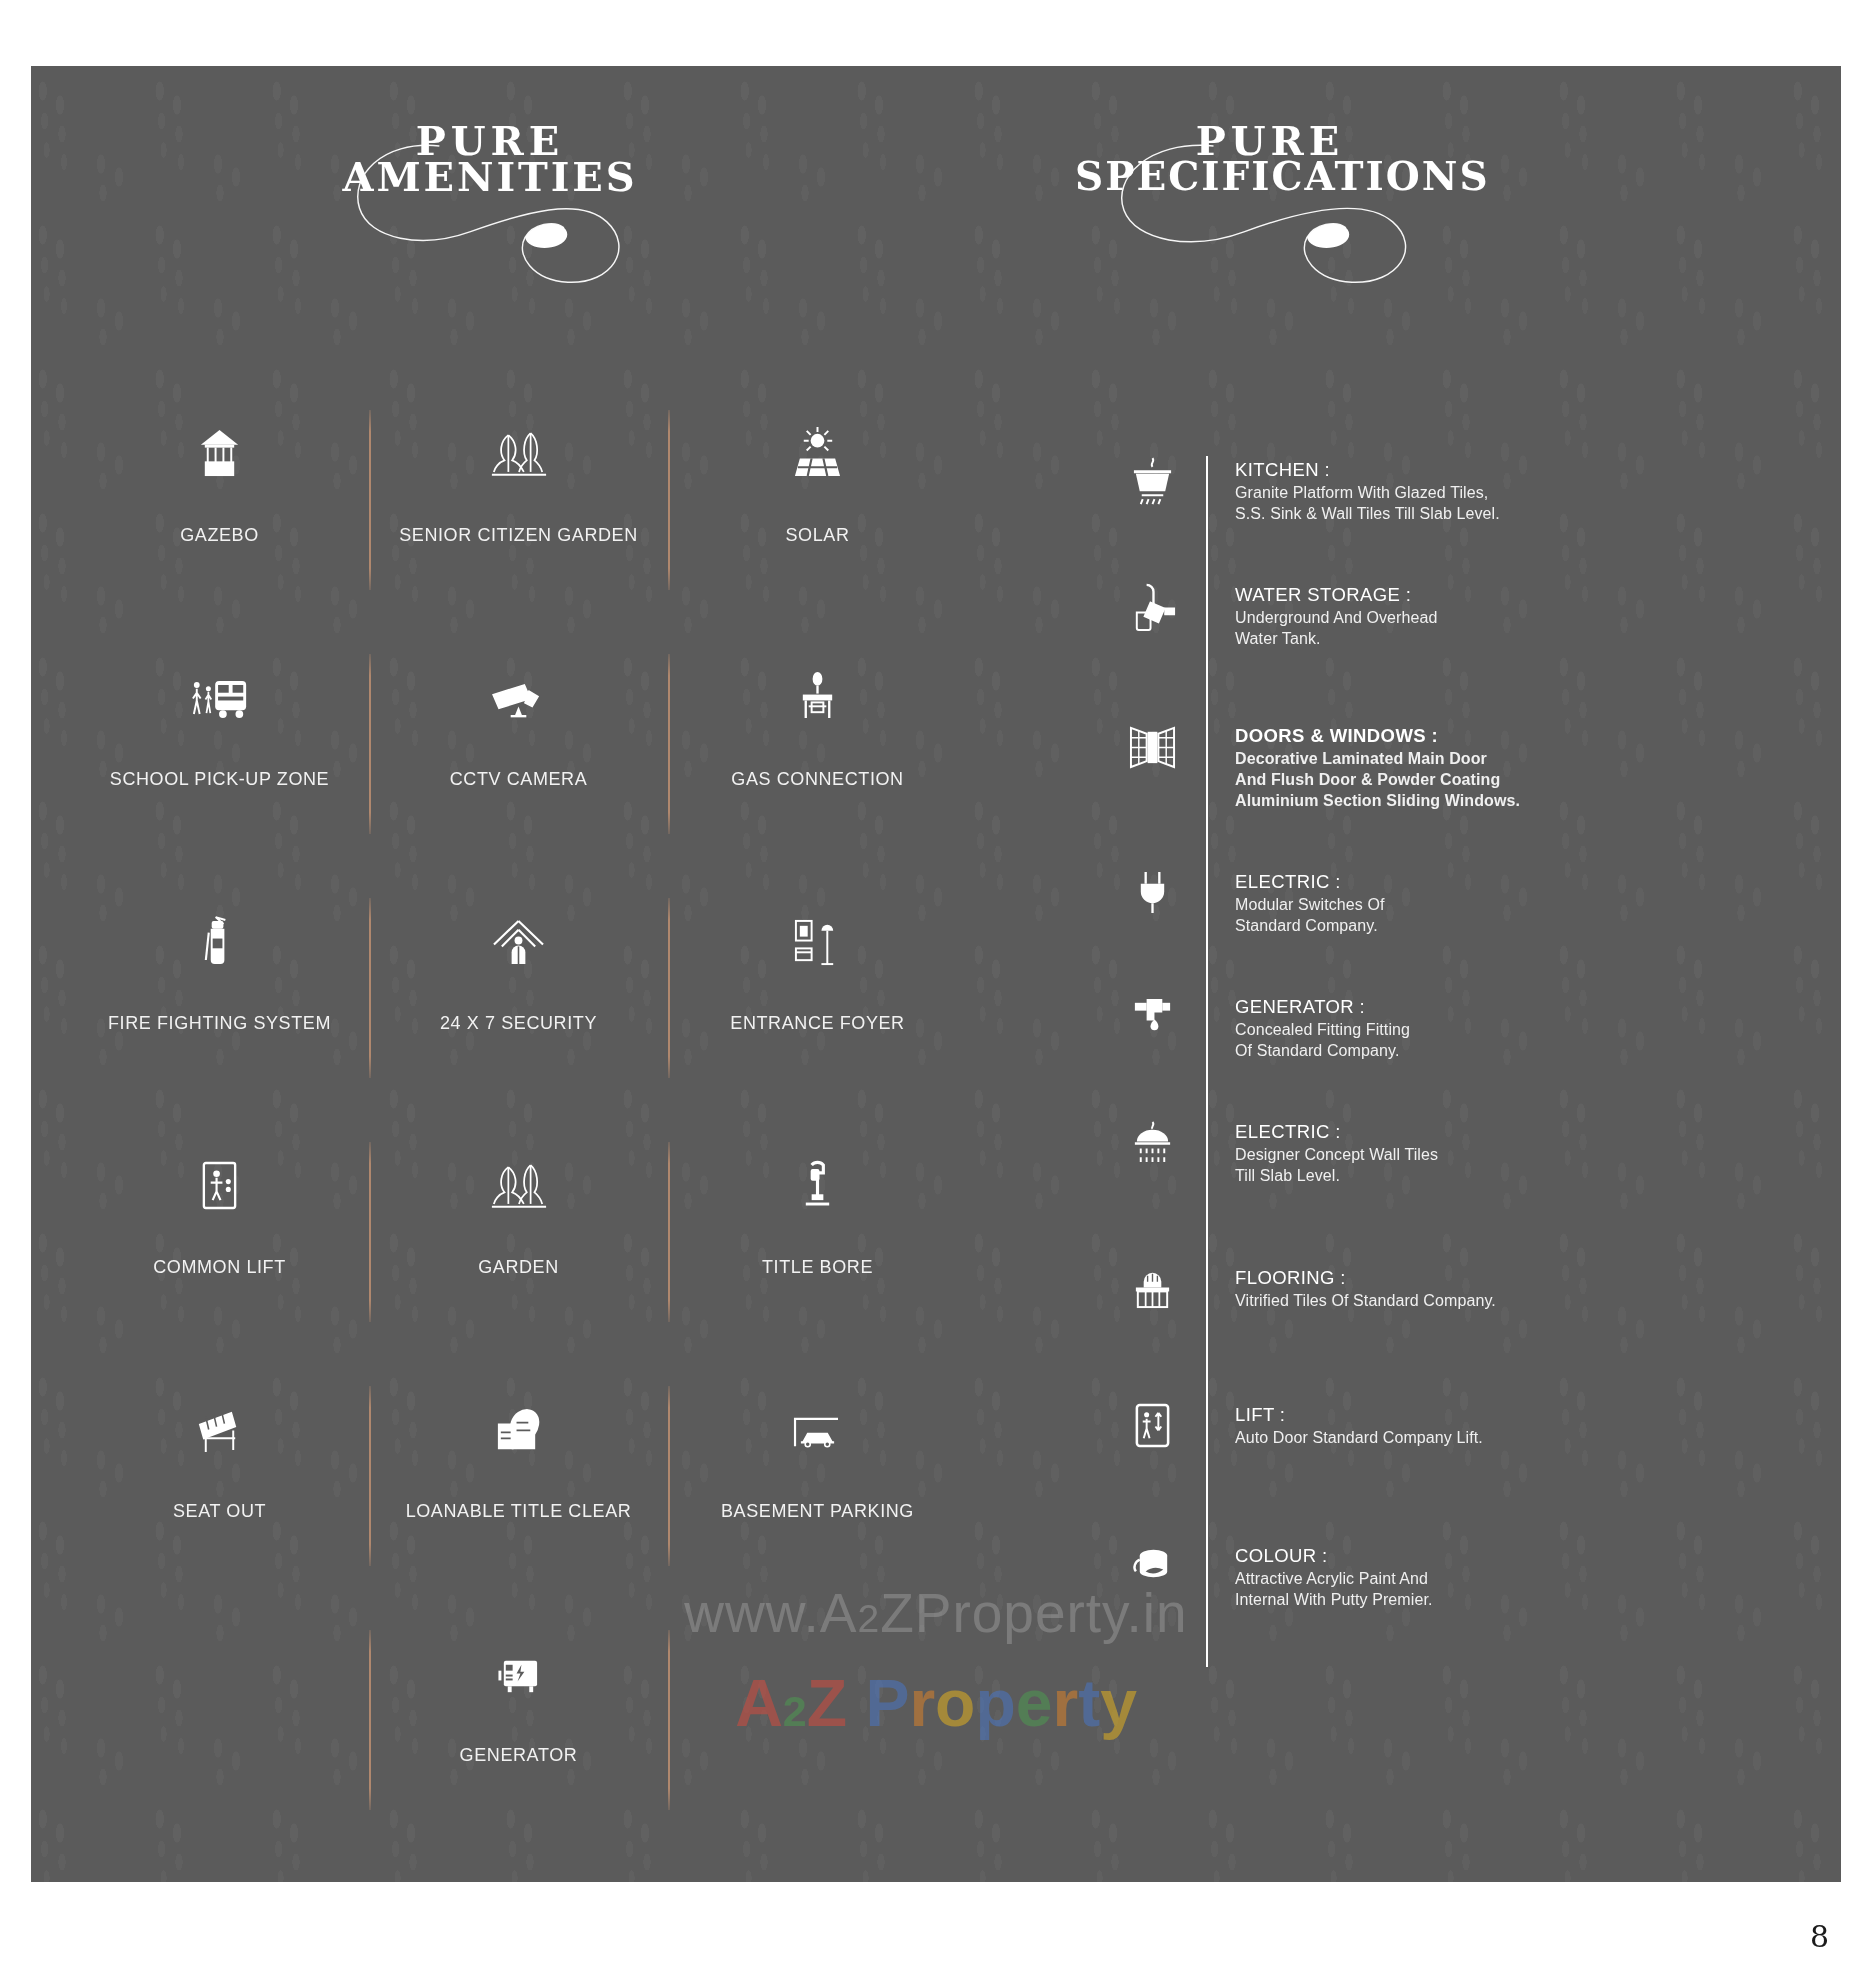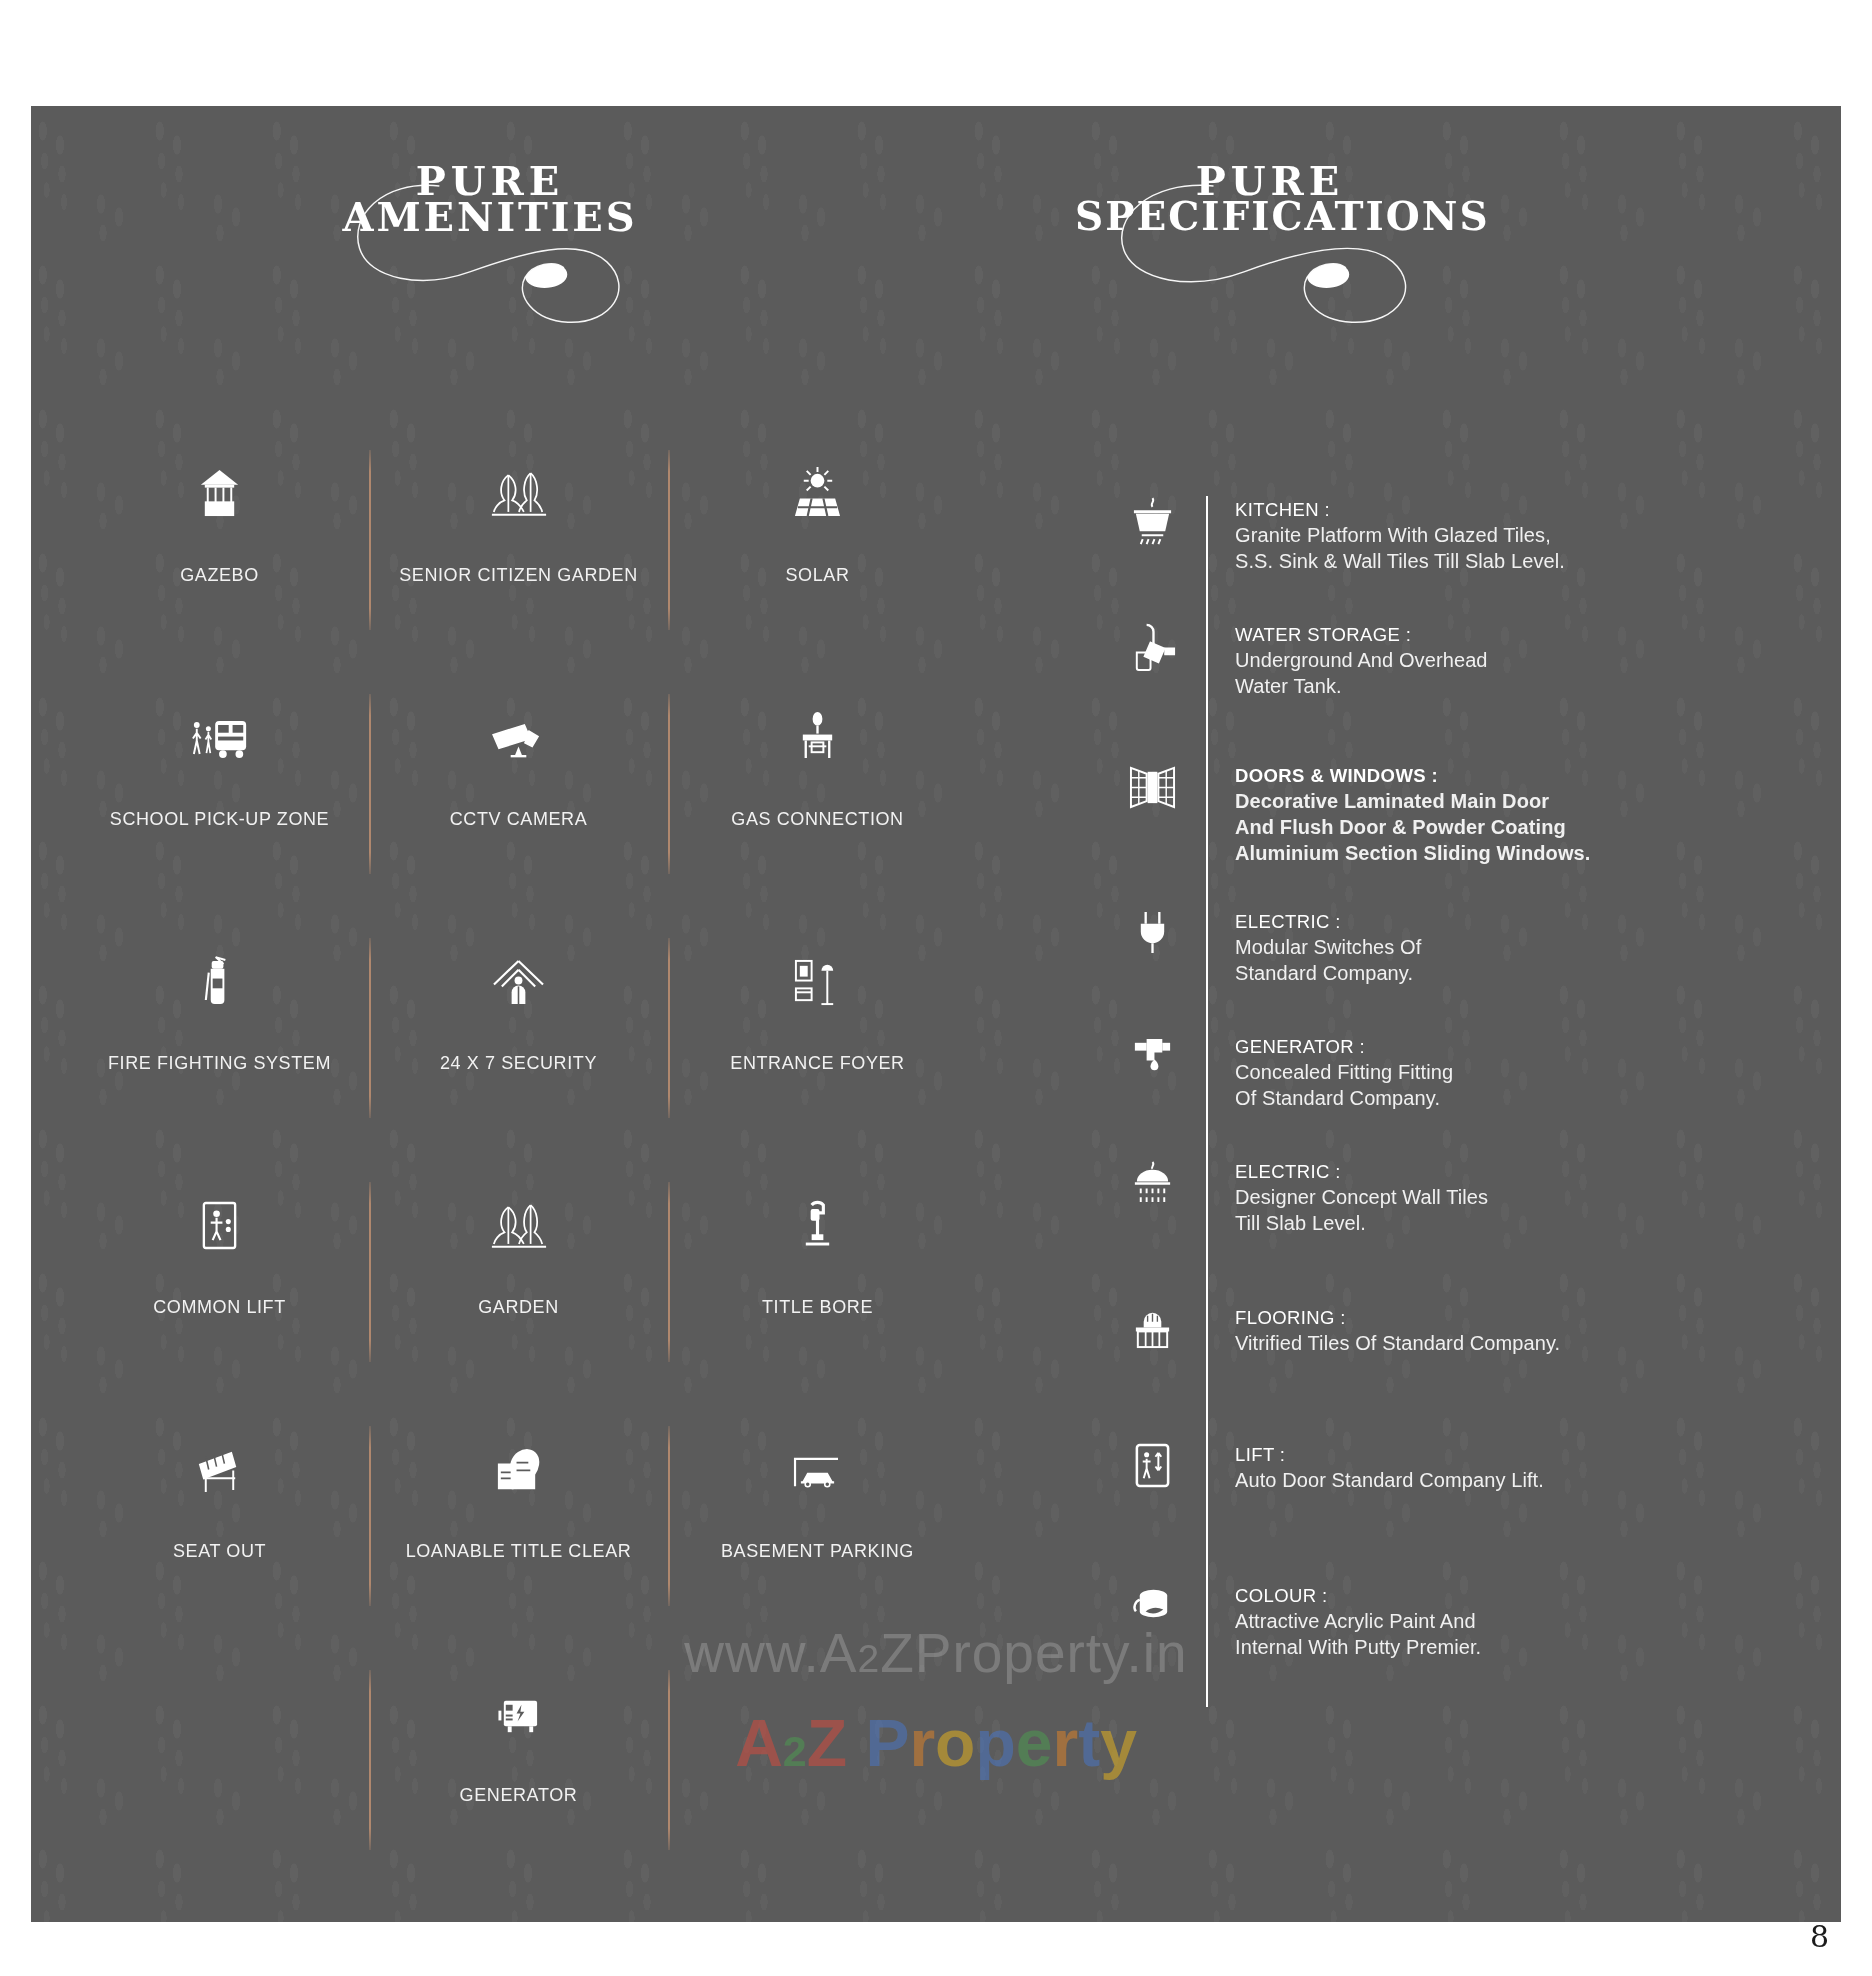--- a/index.html
+++ b/index.html
@@ -2,21 +2,21 @@
 <html><head>
 <meta charset="utf-8">
 <style>
   * { margin:0; padding:0; box-sizing:border-box; }
   html,body { width:1872px; height:1977px; background:#ffffff; font-family:"Liberation Sans", sans-serif; }
 
   #page { position:relative; width:1872px; height:1977px; background:#fff; overflow:hidden; }
 
   #panel {
     position:absolute; left:31px; top:66px; width:1810px; height:1816px;
-    background:#5b5b5b; overflow:hidden;margin-top:40px;
+    background:#5b5b5b; overflow:hidden;
   }
 
   
   #pattern {
     position:absolute; inset:0;
     background-image:
       radial-gradient(ellipse 6.8px 15.6px at 11.7px 25px, rgba(255,255,255,0.035) 60%, transparent 62%),
       radial-gradient(ellipse 6.8px 15.6px at 29px 39px, rgba(255,255,255,0.035) 60%, transparent 62%),
       radial-gradient(ellipse 5.9px 13.7px at 13.7px 55px, rgba(255,255,255,0.03) 60%, transparent 62%),
       radial-gradient(ellipse 5.9px 13.7px at 31px 68px, rgba(255,255,255,0.03) 60%, transparent 62%),
@@ -66,21 +66,21 @@
   #specs { position:absolute; left:1068px; top:390px; width:722px; }
   .spec-row { position:relative; display:flex; align-items:flex-start; }
   .spec-icon { width:107px; flex:0 0 107px; display:flex; justify-content:center; }
   .spec-bar { flex:0 0 2px; width:2px; background:#ffffff; align-self:stretch; margin-right:27px; }
   .spec-text { flex:1 1 auto; padding-top:2px; }
   .spec-title {
     color:#ffffff; font-size:18.5px; letter-spacing:0.4px; line-height:1.28;
     font-family:"Liberation Sans", sans-serif;
   }
   .spec-body {
-    color:#f0f0f0; font-size:20px; line-height:1.32; letter-spacing:0.1px;
+    color:#f0f0f0; font-size:16px; line-height:1.32; letter-spacing:0.1px;
     font-family:"Liberation Sans", sans-serif; white-space:pre-line;
   }
 
   
   #wm-url {
     position:absolute; left:50%; top:1515px; transform:translateX(-50%);
     font-size:55px; color:rgba(255,255,255,0.20); letter-spacing:1px;
     font-family:"Liberation Sans", sans-serif; white-space:nowrap; pointer-events:none;
   }
   #wm-url .sub { font-size:39px; }

